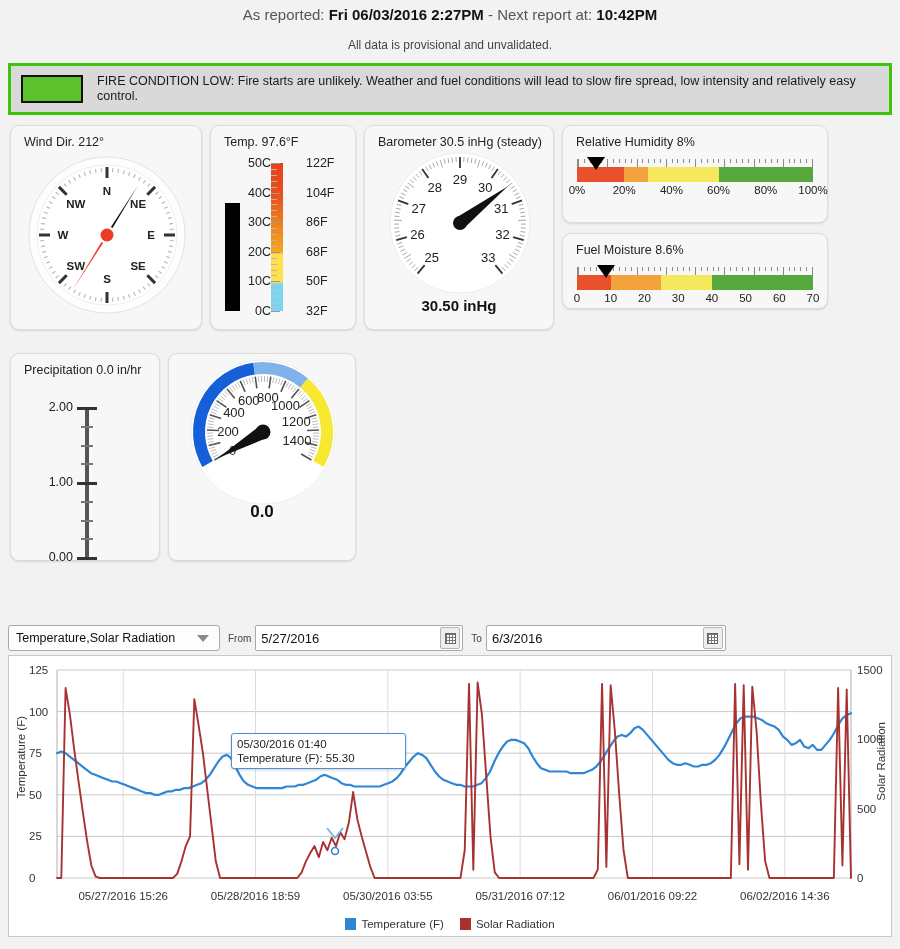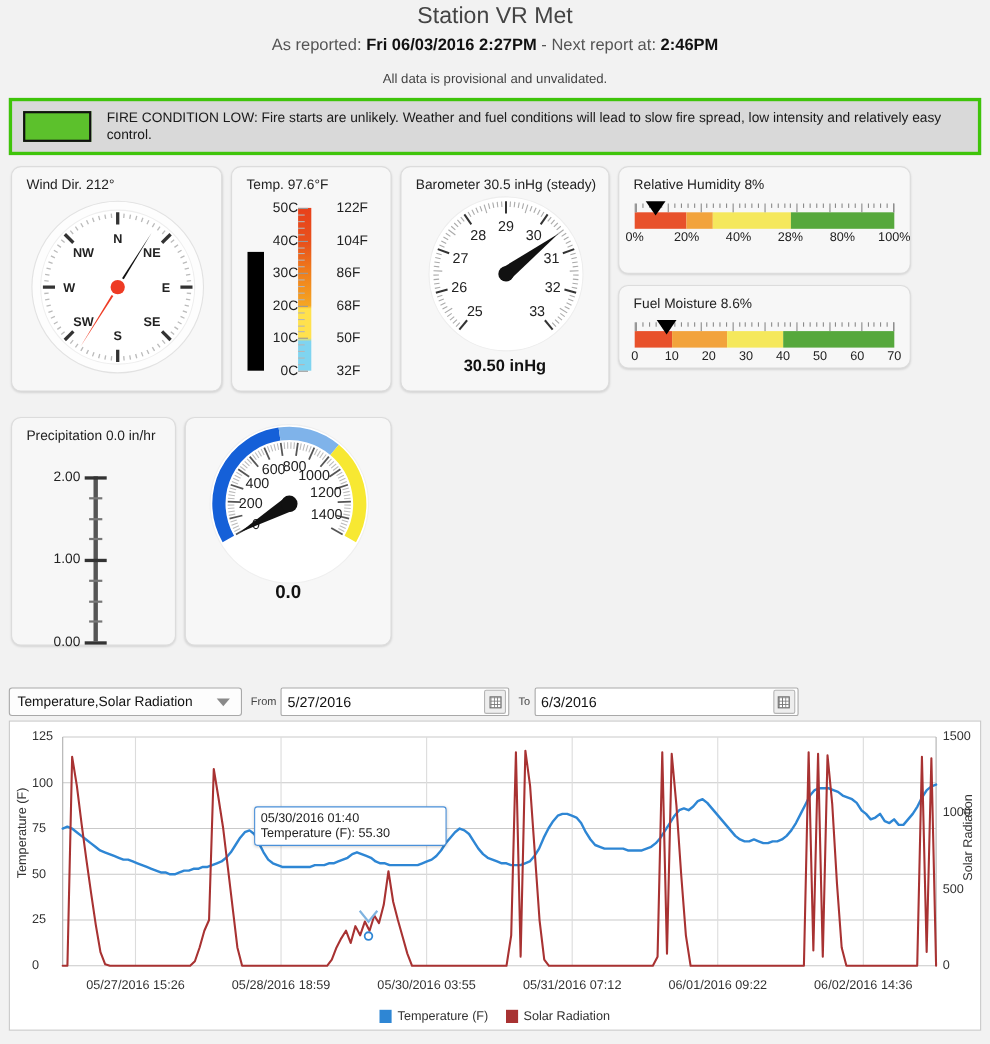--- a/index.html
+++ b/index.html
@@ -140,25 +140,24 @@
     position: absolute; left: 231px; top: 733px; width: 175px;
     background: #fff; border: 1px solid #4a90d9; border-radius: 3px;
     font-size: 11.5px; color: #222; padding: 3px 5px; line-height: 14px;
     box-shadow: 0 1px 3px rgba(0,0,0,.2); z-index: 6;
   }
 </style>
 </head>
 <body>
 
 <div class="header">
-  <div class="station-title">Station VR Met</div>
   <div class="reported-line">
     <span>As reported:</span>
     <b>Fri 06/03/2016 2:27PM</b><span> - </span><span>Next report at:</span>
-    <b>2:46PM</b>
+    <b>10:42PM</b>
   </div>
   <div class="provisional">All data is provisional and unvalidated.</div>
 </div>
 
 <div class="fire-banner">
   <div class="fire-swatch"></div>
   <div class="fire-text">FIRE CONDITION LOW: Fire starts are unlikely. Weather and fuel conditions will lead to slow fire spread, low intensity and relatively easy control.</div>
 </div>
 
 <div class="widgets" style="height:440px">
@@ -468,21 +467,21 @@
           <span style="width: 20%; background: rgb(232, 81, 43);"></span>
           <span style="width: 10%; background: rgb(242, 163, 60);"></span>
           <span style="width: 30%; background: rgb(245, 232, 92);"></span>
           <span style="width: 40%; background: rgb(86, 168, 60);"></span>
         </div>
       <div class="marker" id="rh-marker" style="left: 33.04px; top: 8px;"></div>
       <div class="hbar-labels" id="rh-labels">
           <span style="left: 0%;">0%</span>
           <span style="left: 20%;">20%</span>
           <span style="left: 40%;">40%</span>
-          <span style="left: 60%;">28%</span>
+          <span style="left: 60%;">60%</span>
           <span style="left: 80%;">80%</span>
           <span style="left: 100%;">100%</span>
         </div>
     </div>
   </div>
 
   <div class="card" id="card-fuel">
     <div class="card-title">Fuel Moisture 8.6%</div>
     <div class="hbar-wrap">
       <div class="hbar-ticks" id="fm-ticks">

